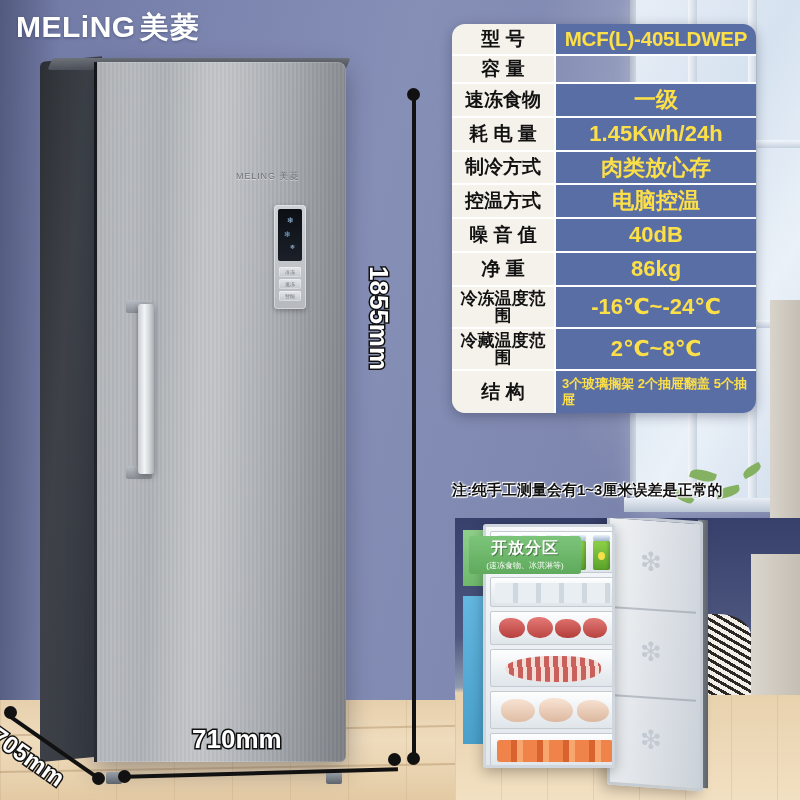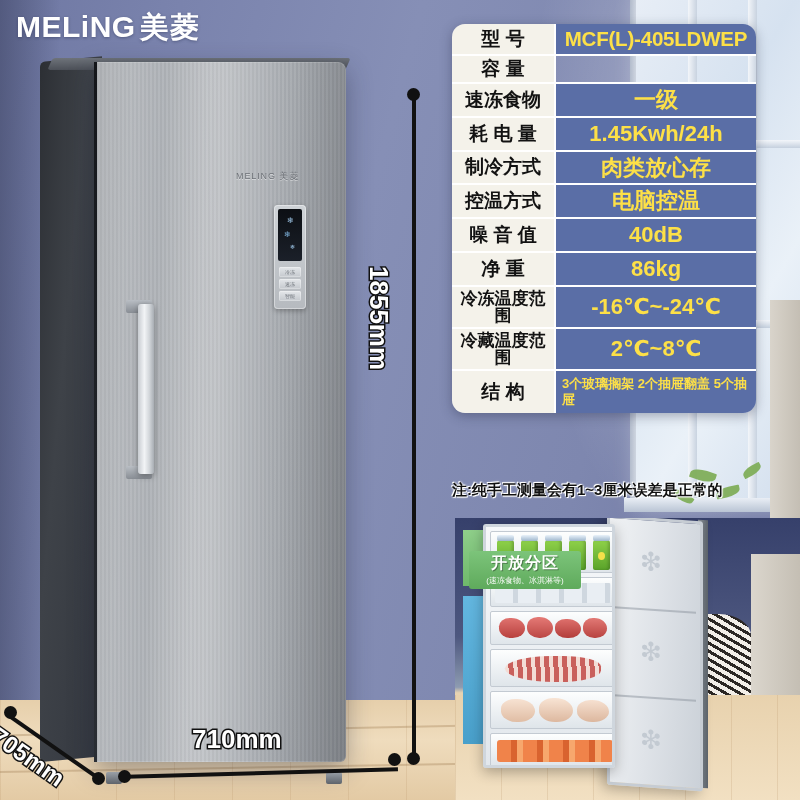--- a/index.html
+++ b/index.html
@@ -305,21 +305,21 @@
 
   .tag {
     position:absolute; border-radius:3px; padding:2px 6px 3px;
     text-align:center; color:#fff;
   }
   .tag-title {
     font-size:16px; font-weight:bold; letter-spacing:1px;
     text-shadow:1px 1px 0 rgba(0,0,0,.35);
   }
   .tag-sub { font-size:8px; margin-top:1px; opacity:.95; }
-  .tag-green { background:linear-gradient(180deg,#7cc47a,#5faa5c);margin-top:15px; }
+  .tag-green { background:linear-gradient(180deg,#7cc47a,#5faa5c); }
   .tag-blue  { background:linear-gradient(180deg,#5fb4dd,#3e96c6); }
   .zone-green {
     position:absolute; left:8px; top:12px; width:126px; height:56px;
     background:linear-gradient(180deg,#8fcf8a,#6fb96b);
   }
   .zone-blue {
     position:absolute; left:8px; top:78px; width:126px; height:148px;
     background:linear-gradient(180deg,#63b7e0,#49a0cb);
   }
 

